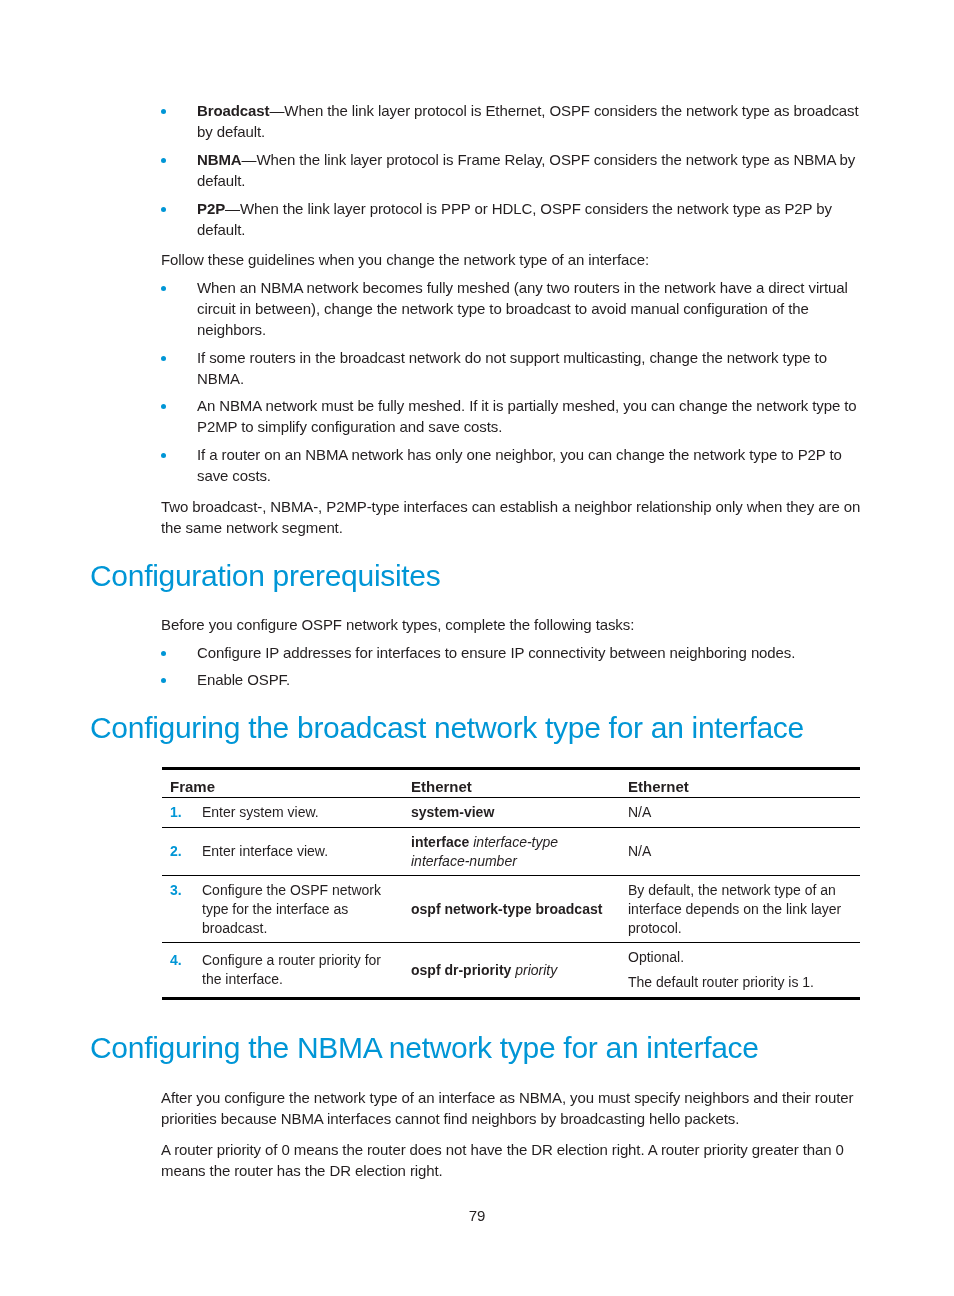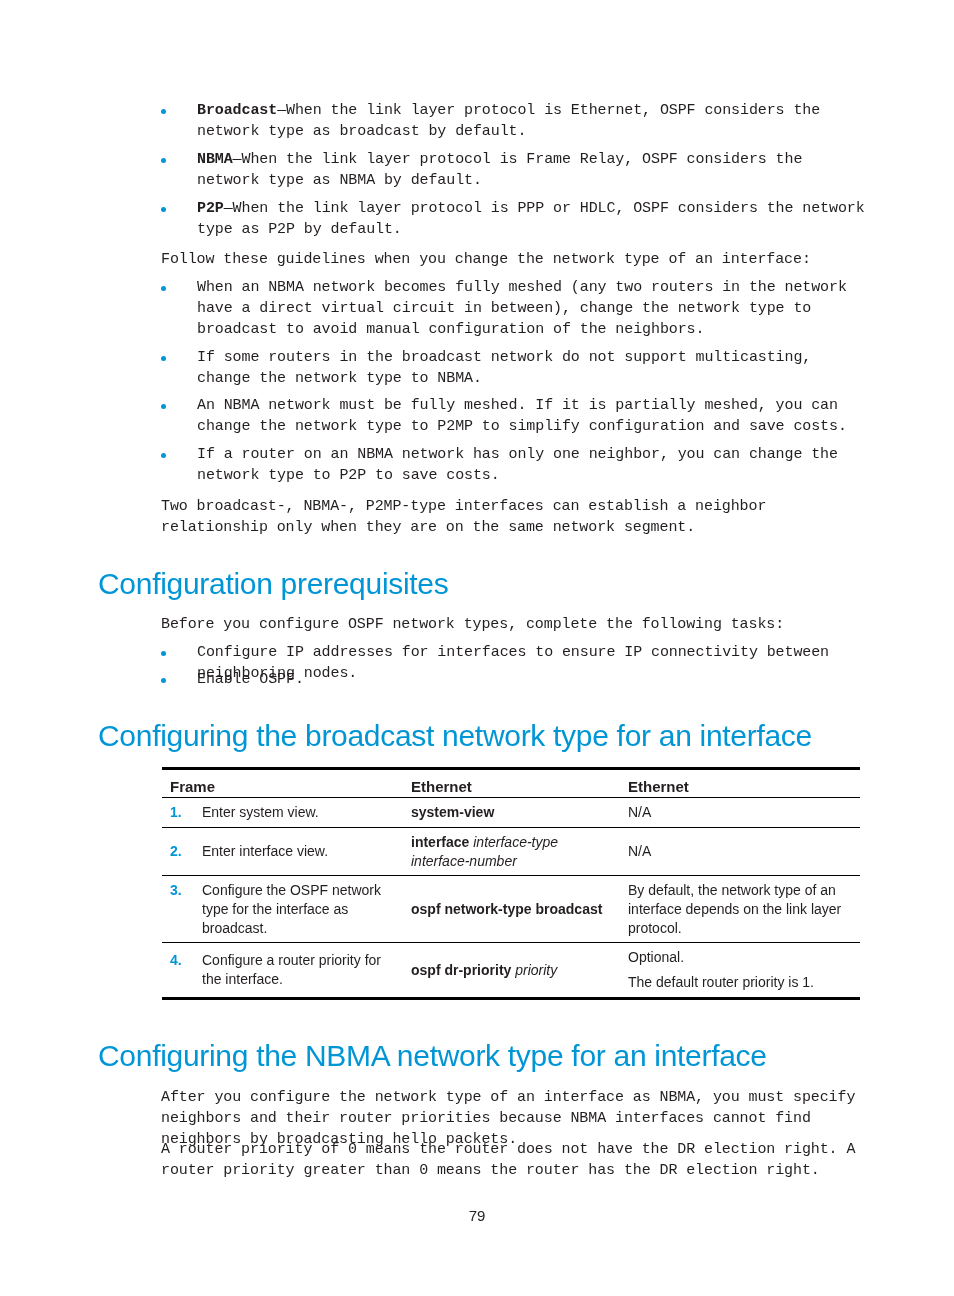--- a/index.html
+++ b/index.html
@@ -1,30 +1,30 @@
 <!DOCTYPE html>
 <html><head>
 <meta charset="utf-8">
 <style>
   html, body { margin: 0; padding: 0; background: #ffffff; }
   body {
     width: 954px; height: 1296px; position: relative; overflow: hidden;
     font-family: "Liberation Sans", sans-serif; color: #231f20;
   }
-  .txt { font-size: 15px; line-height: 21px; letter-spacing: -0.1px; font-family: Liberation Mono, monospace; }
+  .txt { font-size: 15px; line-height: 21px; letter-spacing: -0.1px; }
   .bullet-item { position: absolute; left: 161px; width: 704px; }
   .bullet-dot {
     position: absolute; left: 0; top: 9px; width: 5px; height: 5px;
     border-radius: 50%; background: #0096d6;
   }
   .bullet-text { margin-left: 36px; }
   .para { position: absolute; left: 161px; width: 704px; }
   .h1 {
     position: absolute; left: 90px; font-size: 30px; line-height: 36px;
-    color: #0096d6; font-weight: normal; margin: 8px; letter-spacing: -0.3px;
+    color: #0096d6; font-weight: normal; margin: 0; letter-spacing: -0.3px;
   }
   b { font-weight: bold; }
   table.steps {
     position: absolute; left: 162px; top: 767px; width: 698px;
     border-collapse: collapse; font-size: 14px; line-height: 19px;
   }
   table.steps th {
     text-align: left; font-weight: bold; font-size: 15px;
     padding: 7px 8px 1px 8px; border-top: 3px solid #000; border-bottom: 1px solid #000;
   }

